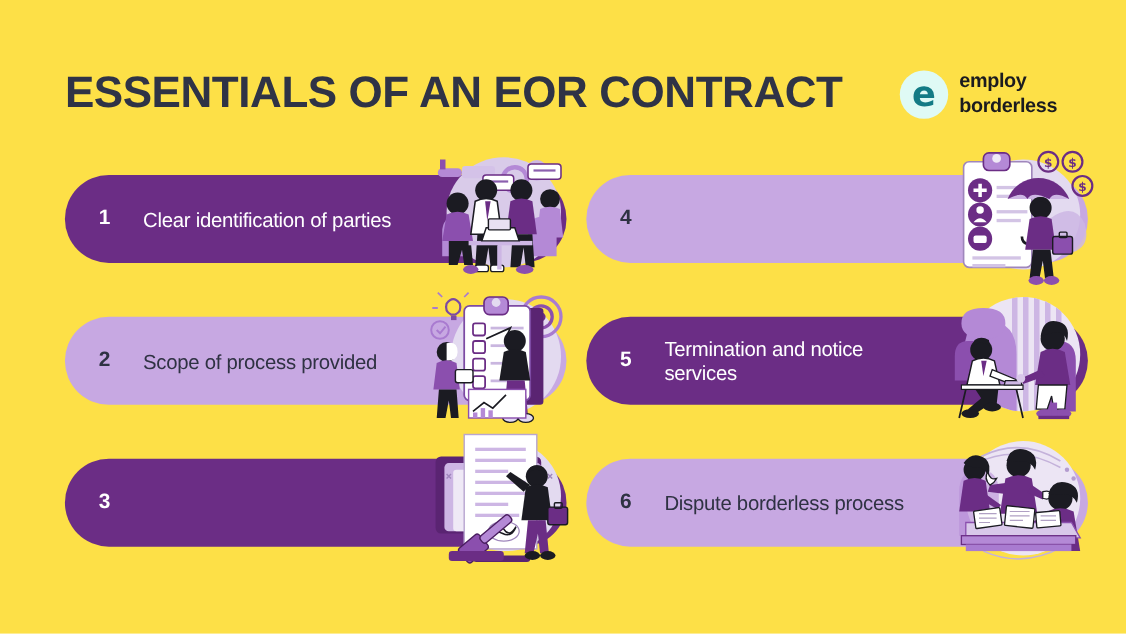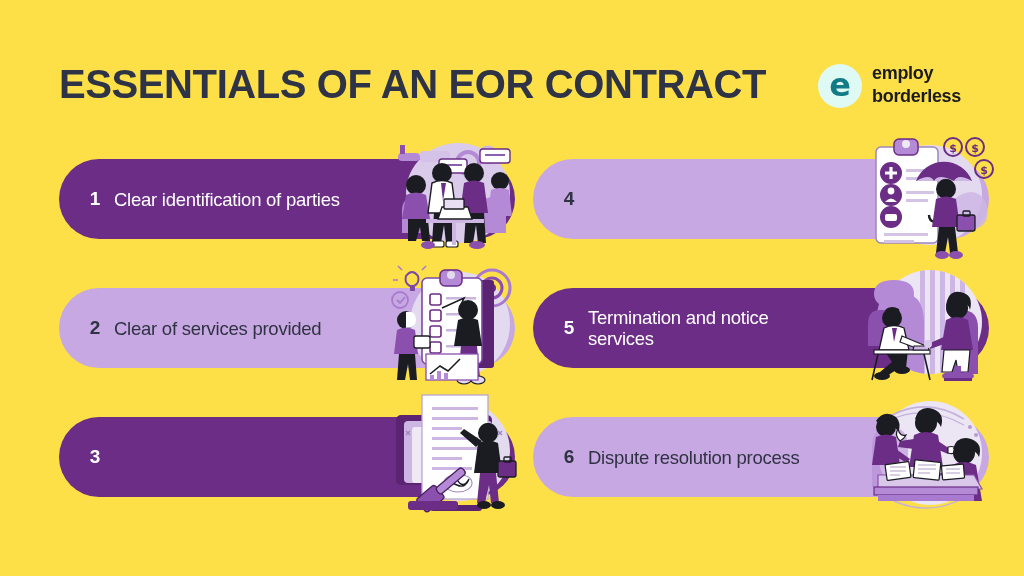--- a/index.html
+++ b/index.html
@@ -48,21 +48,21 @@
     display:flex;align-items:center;
   }
   .pill.dark{background:#6b2d85;}
   .pill.light{background:#c7a8e2;}
 
   .pill-num{
     flex:0 0 auto;width:34px;text-align:center;margin-left:19px;
     font-size:19px;font-weight:bold;line-height:20px;
   }
   .pill-label{
-    flex:1 1 auto;margin-left:2px;padding-right:111px;
+    flex:1 1 auto;margin-left:18px;padding-right:111px;
     font-size:18.5px;font-weight:normal;line-height:21px;
     letter-spacing:-0.25px;white-space:pre-line;
   }
   .pill.dark .pill-num,.pill.dark .pill-label{color:#ffffff;}
   .pill.light .pill-num,.pill.light .pill-label{color:#2f3243;}
 
   
   .illus{position:absolute;right:-4px;top:0px;width:140px;height:130px;}
   .illus svg{display:block;width:140px;height:130px;}
 </style>
@@ -126,21 +126,21 @@
           <rect x="60" y="66" width="20" height="10" rx="1" fill="#e8e0f2" stroke="#1b1b22" stroke-width="1.3"></rect>
           <ellipse cx="93" cy="112" rx="8" ry="4" fill="#8b4fae"></ellipse>
           <ellipse cx="44" cy="112" rx="7" ry="4" fill="#8b4fae"></ellipse>
         </svg>
       </div>
     </div>
 
     <div class="cell col-l row-2">
       <div class="pill light">
         <span class="pill-num">2</span>
-        <span class="pill-label">Clear of services provided</span>
+        <span class="pill-label">Scope of process provided</span>
       </div>
       <div class="illus">
         <svg viewBox="0 0 140 130">
           <ellipse cx="76" cy="62" rx="50" ry="52" fill="#e3daf0"></ellipse>
           <circle cx="108" cy="26" r="18" fill="none" stroke="#a97bd0" stroke-width="3"></circle>
           <circle cx="108" cy="26" r="10" fill="none" stroke="#8b4fae" stroke-width="3"></circle>
           <circle cx="108" cy="26" r="4" fill="#6b2d85"></circle>
           <path d="M22 14 q6-8 12 0 q2 7-4 10 h-4 q-6-3-4-10 z" fill="none" stroke="#7c4aa3" stroke-width="2"></path>
           <rect x="26" y="25" width="5" height="4" fill="#7c4aa3"></rect>
           <path d="M18 8 l-4-4 M38 8 l4-4 M14 18 h-5 M47 18 h5" stroke="#a97bd0" stroke-width="1.6"></path>
@@ -310,21 +310,21 @@
           <ellipse cx="108" cy="114" rx="8" ry="4" fill="#8b4fae"></ellipse>
           <rect x="98" y="104" width="5" height="14" fill="#8b4fae"></rect>
           <rect x="86" y="116" width="28" height="3" fill="#6b2d85"></rect>
         </svg>
       </div>
     </div>
 
     <div class="cell col-r row-3">
       <div class="pill light">
         <span class="pill-num">6</span>
-        <span class="pill-label">Dispute resolution process</span>
+        <span class="pill-label">Dispute borderless process</span>
       </div>
       <div class="illus">
         <svg viewBox="0 0 140 130">
           <circle cx="72" cy="62" r="52" fill="#ece5f4"></circle>
           <path d="M34 24 q36-18 72 4" stroke="#c4b2da" stroke-width="1.6" fill="none"></path>
           <path d="M30 30 q36-18 76 4" stroke="#c4b2da" stroke-width="1.3" fill="none"></path>
           <path d="M36 110 q36 16 72-4" stroke="#c4b2da" stroke-width="1.4" fill="none"></path>
           <circle cx="112" cy="36" r="2" fill="#b49ccf"></circle>
           <circle cx="118" cy="44" r="2" fill="#b49ccf"></circle>
           <circle cx="112" cy="52" r="2" fill="#b49ccf"></circle>

